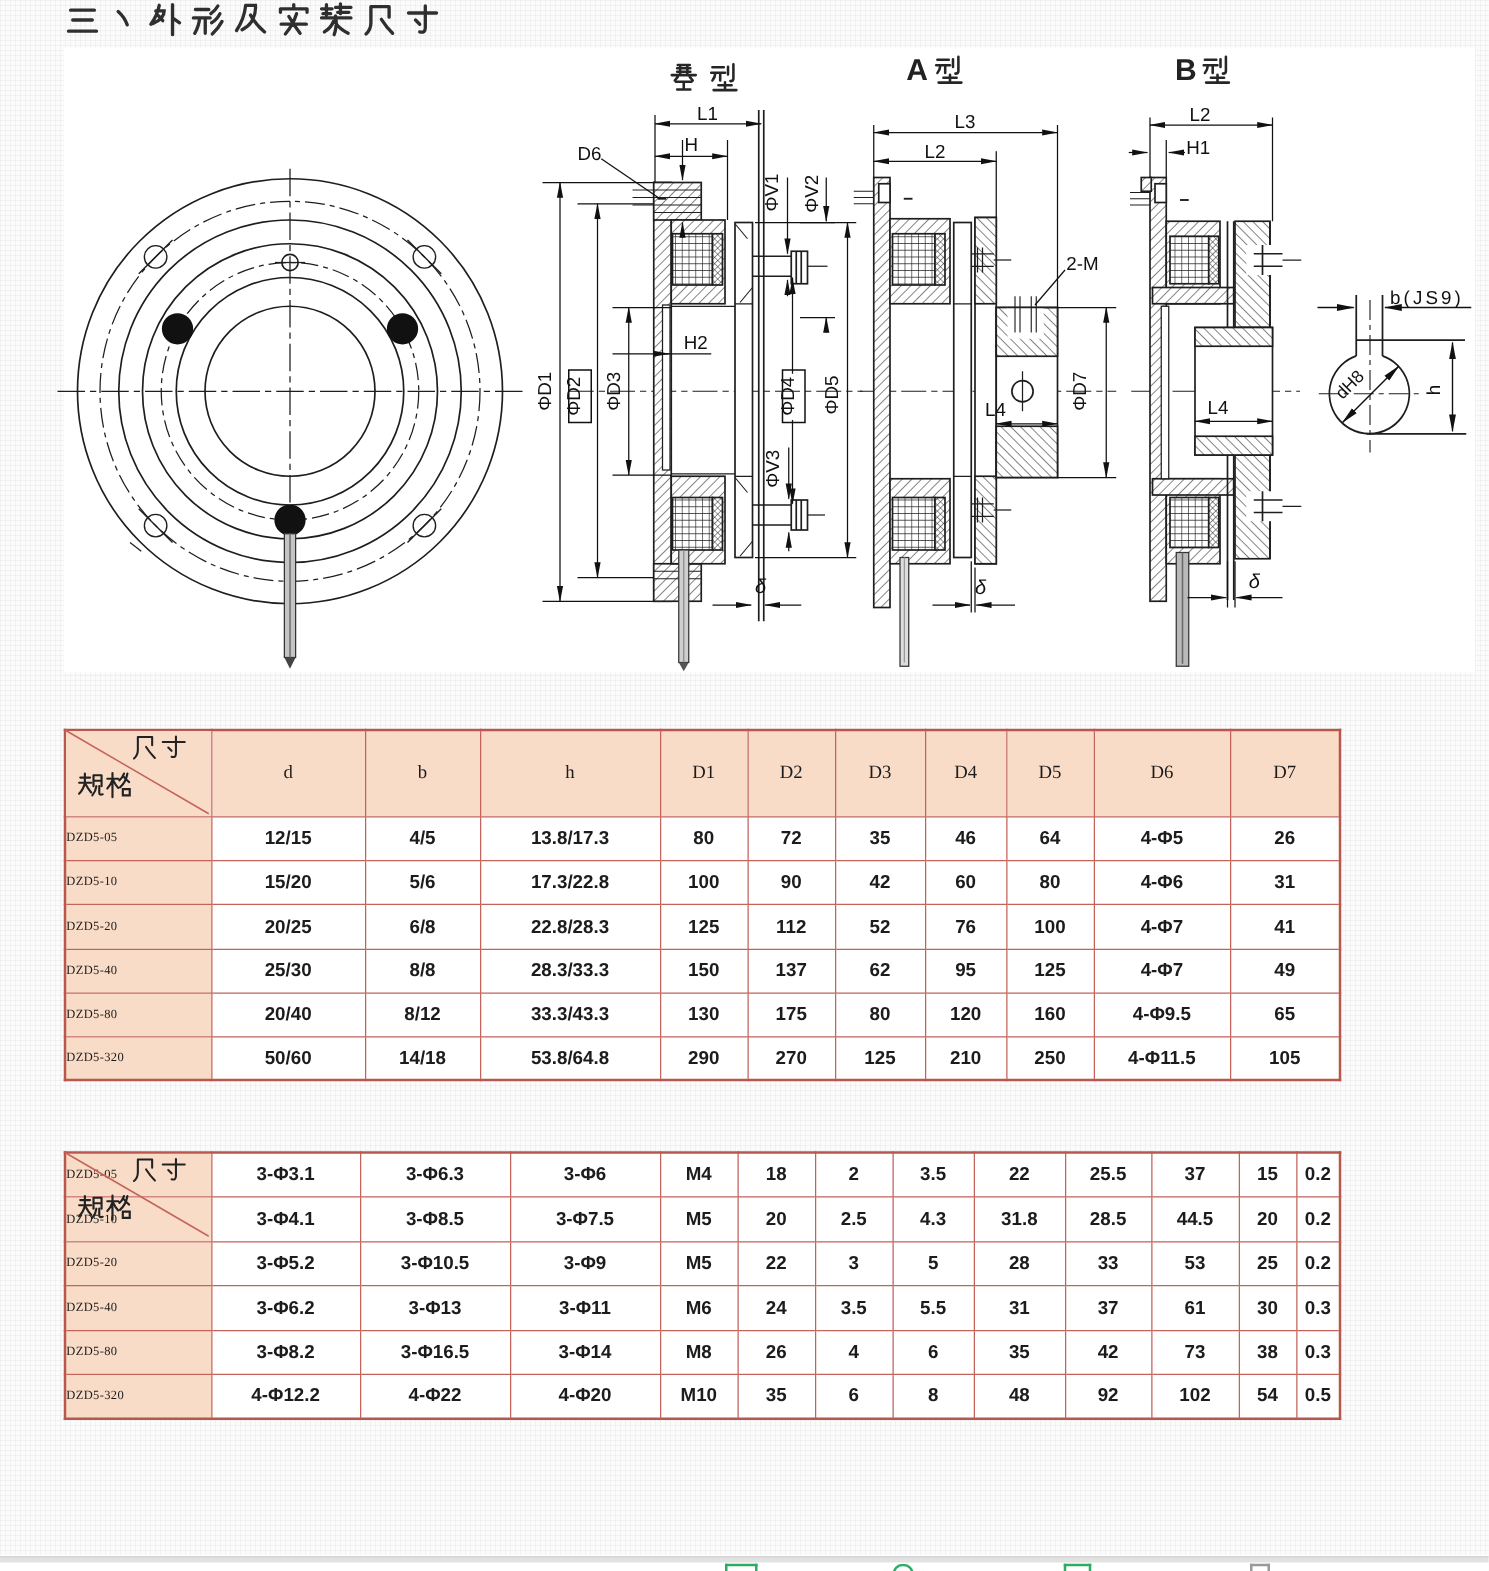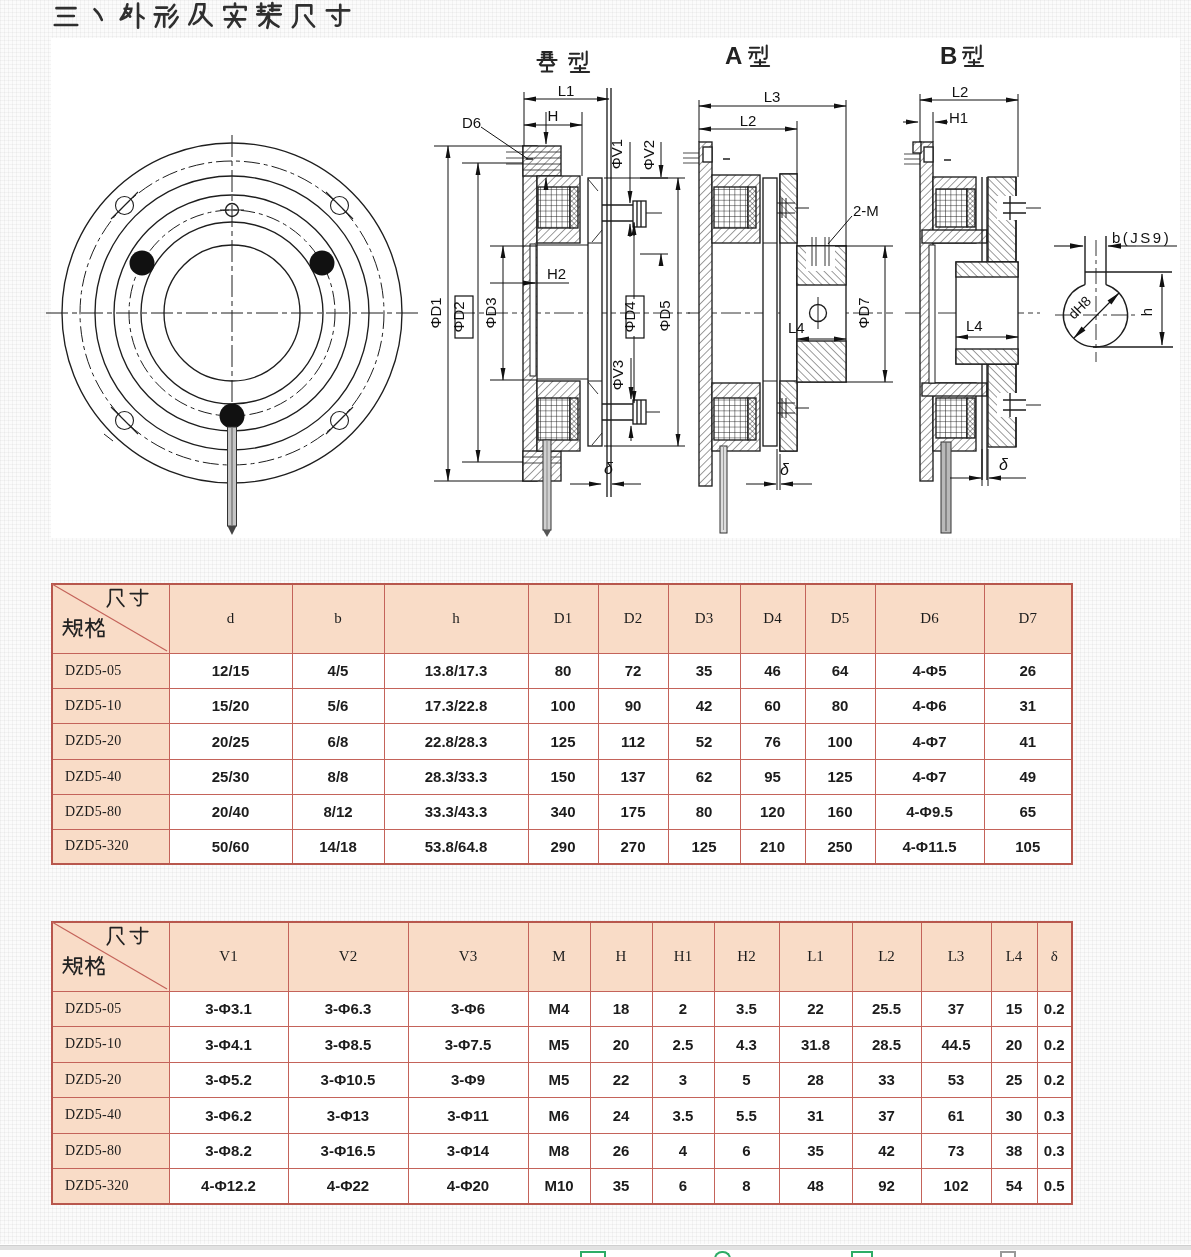--- a/index.html
+++ b/index.html
@@ -7,21 +7,21 @@
  font-family:"Liberation Sans",sans-serif;
  background-color:#fbfbfb;
  background-image:
   repeating-linear-gradient(0deg, rgba(150,150,150,0.085) 0 1px, transparent 1px 4px),
   repeating-linear-gradient(90deg, rgba(150,150,150,0.085) 0 1px, transparent 1px 4px);}
 #panel{position:absolute;left:51px;top:38px;width:1129px;height:500px;background:#ffffff;}
 table{border-collapse:collapse;table-layout:fixed;position:absolute;left:51px;background:#fff;border:2px solid #b8574d;}
 td{border:1px solid #c4635a;font-size:15px;text-align:center;vertical-align:middle;
    color:#1c1c1c;padding:0;overflow:hidden;}
 td.hd{background:#f9dcc7;font-family:"Liberation Serif",serif;font-size:15px;}
-td.rl{background:#f9dcc7;text-align:left;padding-left:12px;font-family:"Liberation Serif",serif;font-size:14px;letter-spacing:0.3px;}
+td.rl{background:#f9dcc7;text-align:left;font-family:"Liberation Serif",serif;font-size:10px;letter-spacing:0.3px;}
 td.num{font-weight:bold;font-size:15px;}
 .diag{position:relative;background:#f9dcc7;}
 #t1{top:583px;}
 #t2{top:921px;}
 #bstrip{position:absolute;left:0;top:1244px;width:1191px;height:13px;background:#ffffff;}
 #bline{position:absolute;left:0;top:1245px;width:1191px;height:4px;background:#e2e2e2;border-top:1px solid #cfcfcf;}
 .bicon{position:absolute;top:1251px;height:6px;background:#fff;border:2px solid #2eac66;border-bottom:none;}
 </style>
 </head>
 <body>
@@ -441,21 +441,21 @@
         <td class="num">95</td>
         <td class="num">125</td>
         <td class="num">4-Φ7</td>
         <td class="num">49</td>
       </tr>
 <tr style="height:35px">
         <td class="rl">DZD5-80</td>
         <td class="num">20/40</td>
         <td class="num">8/12</td>
         <td class="num">33.3/43.3</td>
-        <td class="num">340</td>
+        <td class="num">130</td>
         <td class="num">175</td>
         <td class="num">80</td>
         <td class="num">120</td>
         <td class="num">160</td>
         <td class="num">4-Φ9.5</td>
         <td class="num">65</td>
       </tr>
 <tr style="height:35px">
         <td class="rl">DZD5-320</td>
         <td class="num">50/60</td>
@@ -482,35 +482,20 @@
       <col style="width:62px">
       <col style="width:62px">
       <col style="width:65px">
       <col style="width:73px">
       <col style="width:69px">
       <col style="width:70px">
       <col style="width:46px">
       <col style="width:35px">
     </colgroup>
 <tbody>
-      <tr style="height:69px">
-        <td class="diag"></td>
-        <td class="hd">V1</td>
-        <td class="hd">V2</td>
-        <td class="hd">V3</td>
-        <td class="hd">M</td>
-        <td class="hd">H</td>
-        <td class="hd">H1</td>
-        <td class="hd">H2</td>
-        <td class="hd">L1</td>
-        <td class="hd">L2</td>
-        <td class="hd">L3</td>
-        <td class="hd">L4</td>
-        <td class="hd">δ</td>
-      </tr>
 <tr style="height:35px">
         <td class="rl">DZD5-05</td>
         <td class="num">3-Φ3.1</td>
         <td class="num">3-Φ6.3</td>
         <td class="num">3-Φ6</td>
         <td class="num">M4</td>
         <td class="num">18</td>
         <td class="num">2</td>
         <td class="num">3.5</td>
         <td class="num">22</td>

